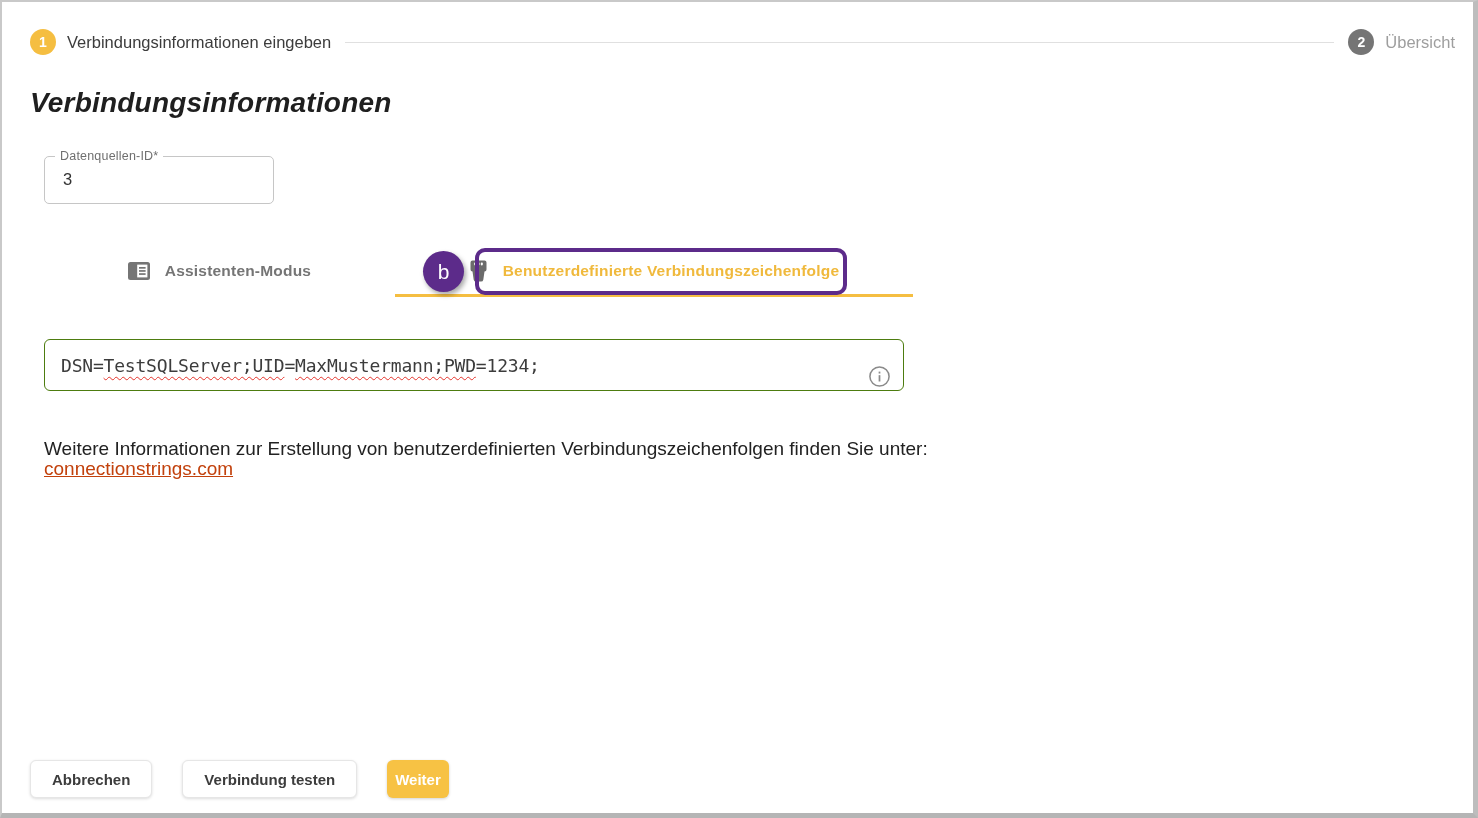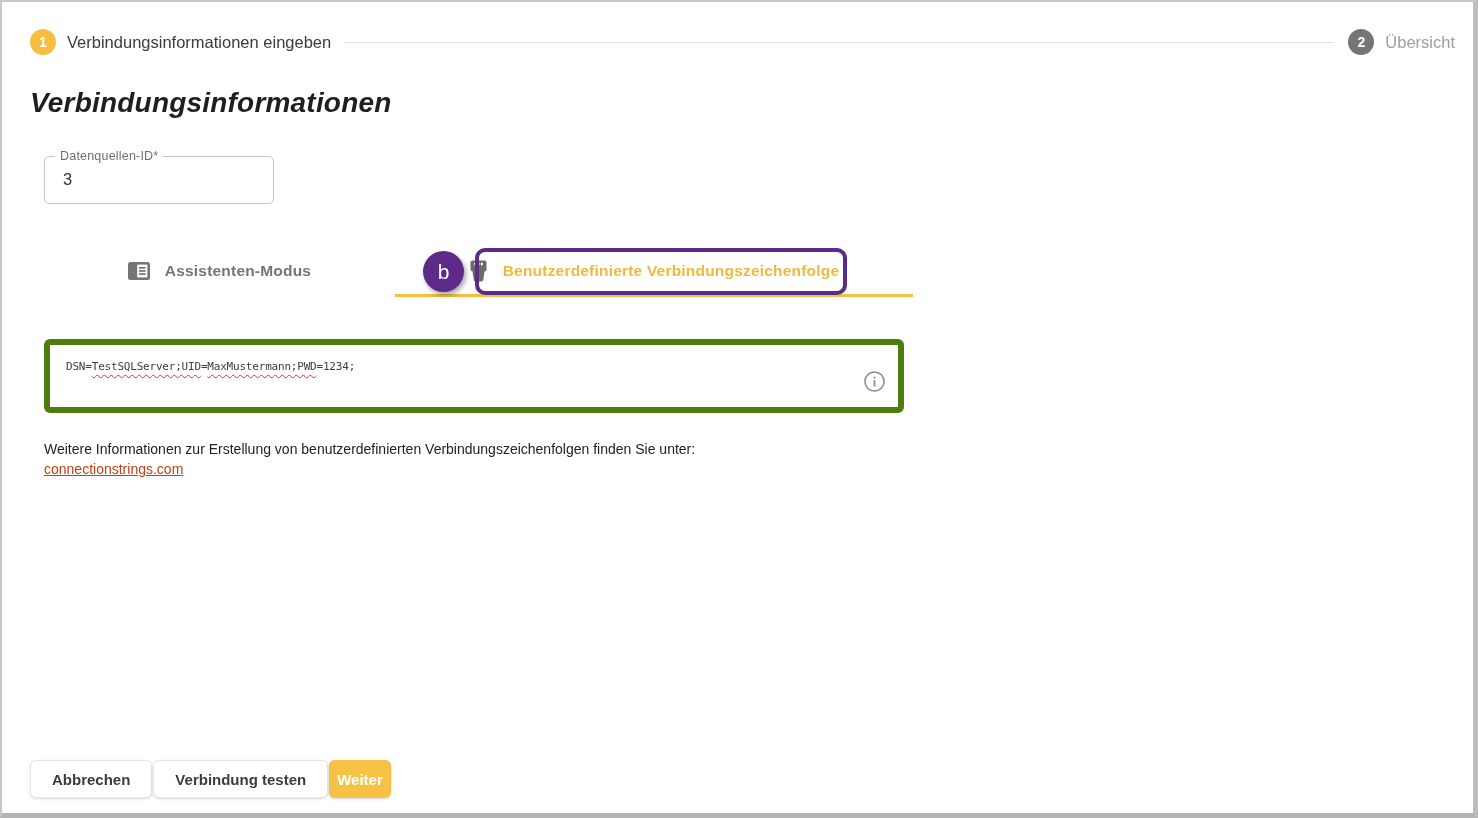--- a/index.html
+++ b/index.html
@@ -127,27 +127,27 @@
     color: #ffffff;
     font-size: 21px;
     display: flex; align-items: center; justify-content: center;
     box-shadow: 2px 3px 5px rgba(0,0,0,0.35);
   }
 
   
   .connstring-box {
     position: absolute;
     top: 337px; left: 42px;
-    width: 860px; height: 74px;
-    border: 6px solid #4d7c0f;
+    width: 860px; height: 52px;
+    border: 1px solid #4d7c0f;
     border-radius: 6px;
     background: #fff;
     padding: 15px 46px 0 16px;
     font-family: "DejaVu Sans Mono", monospace;
-    font-size: 11px;
+    font-size: 18px;
     color: #3c3c3c;
     letter-spacing: -0.2px;
   }
   .misspelled {
     text-decoration: underline;
     text-decoration-style: wavy;
     text-decoration-color: #e5342c;
     text-decoration-thickness: 1px;
     text-underline-offset: 4px;
     text-decoration-skip-ink: none;
@@ -155,36 +155,36 @@
   .info-icon-wrap {
     position: absolute;
     right: 12px; top: 25px;
     width: 23px; height: 23px;
   }
 
   
   .help-block {
     position: absolute;
     top: 437px; left: 42px;
-    font-size: 14px;
+    font-size: 19px;
     color: #222222;
     line-height: 20px;
   }
   .help-link {
     color: #c2410c;
     text-decoration: underline;
     cursor: pointer;
   }
 
   
   .actions {
     position: absolute;
     left: 28px; top: 758px;
     display: flex;
-    gap: 1px;
+    gap: 30px;
     align-items: center;
   }
   .btn {
     height: 38px;
     border-radius: 6px;
     font-family: "Liberation Sans", sans-serif;
     font-size: 15px;
     font-weight: bold;
     cursor: pointer;
   }

